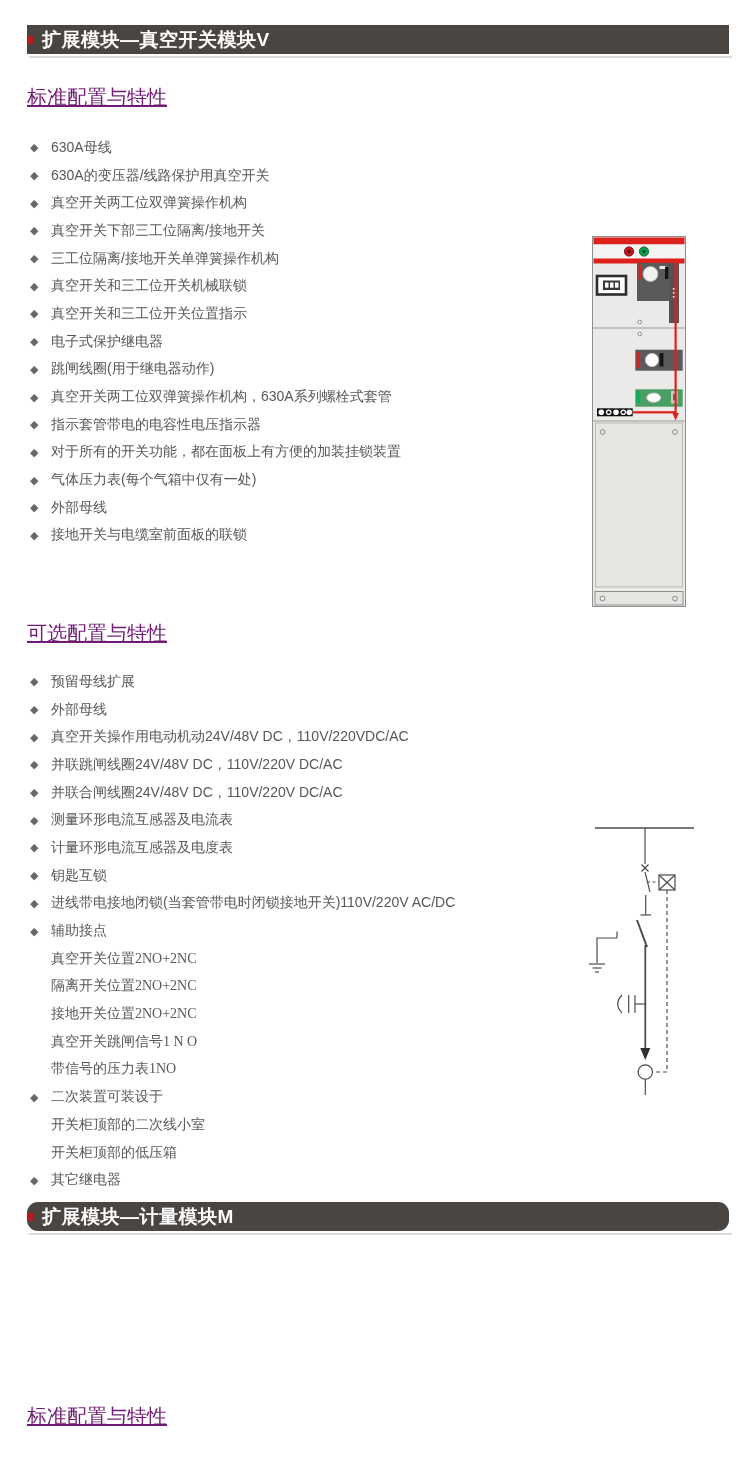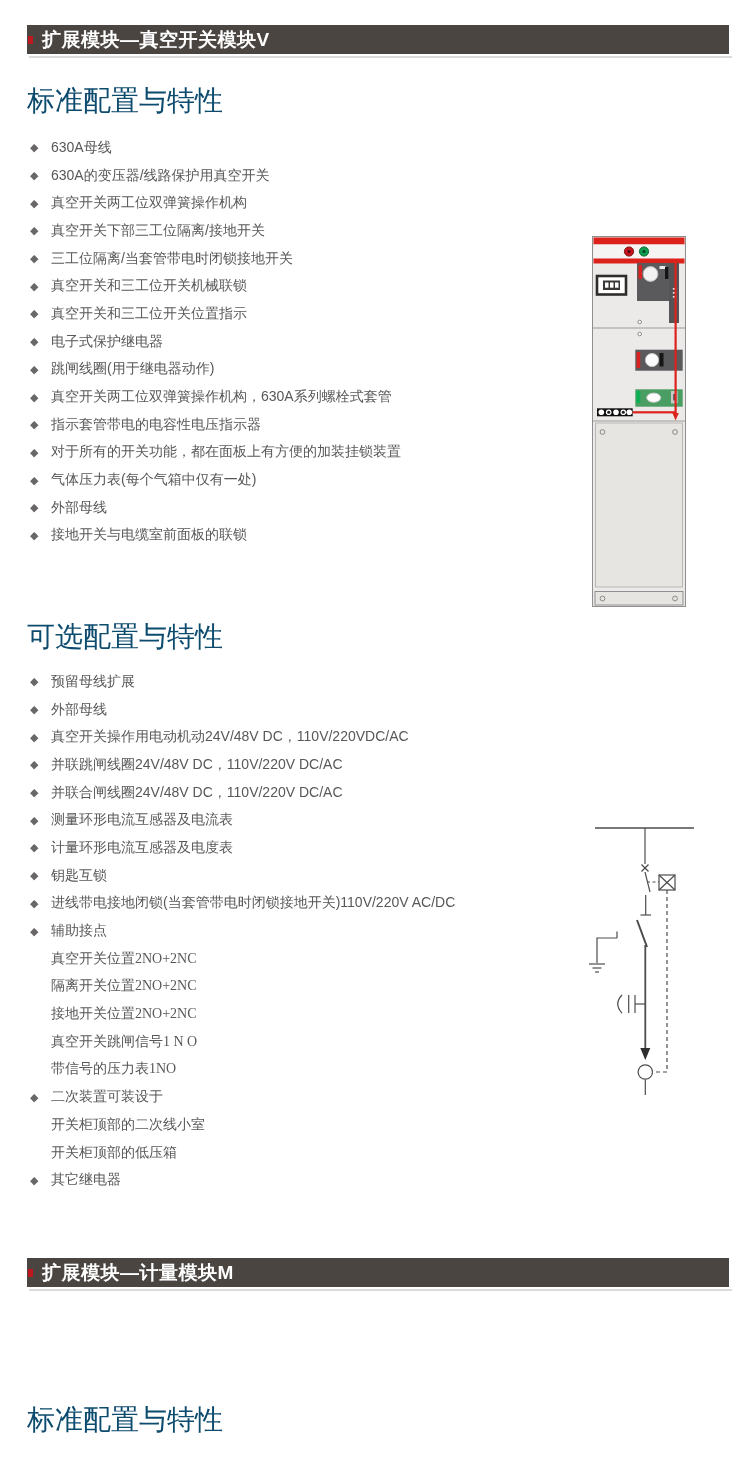--- a/index.html
+++ b/index.html
@@ -16,21 +16,21 @@
     color:#ffffff; display:flex; align-items:center;
     font-size:19px; font-weight:bold; letter-spacing:0.5px;
   }
   .header-bar::after {
     content:""; position:absolute; left:2px; right:-3px; top:31px; height:2px;
     background:#dddbda;
   }
   .header-bar .accent { width:5px; height:8px; background:#bd1a20; margin:0 9px 0 1px; flex:0 0 auto; }
 
   .section-heading {
-    left:27px; font-size:28px; color:#0c4a6e; font-weight:500; line-height:1.1;
+    left:27px; font-size:20px; color:#701a75; font-weight:500; line-height:1.1;text-decoration:underline;
   }
 
   ul.features { list-style:none; margin:0; padding:0; left:30px; width:545px; }
   ul.features li {
     height:27.7px; display:flex; align-items:center;
     font-size:14px; color:#595757; white-space:nowrap;
   }
   ul.features .bullet {
     font-size:11px; color:#6a6767; width:13px; margin-right:8px; flex:0 0 auto;
     line-height:1;
@@ -59,21 +59,21 @@
     <li>
       <span class="bullet">◆</span>
       <span>真空开关两工位双弹簧操作机构</span>
     </li>
     <li>
       <span class="bullet">◆</span>
       <span>真空开关下部三工位隔离/接地开关</span>
     </li>
     <li>
       <span class="bullet">◆</span>
-      <span>三工位隔离/当套管带电时闭锁接地开关</span>
+      <span>三工位隔离/接地开关单弹簧操作机构</span>
     </li>
     <li>
       <span class="bullet">◆</span>
       <span>真空开关和三工位开关机械联锁</span>
     </li>
     <li>
       <span class="bullet">◆</span>
       <span>真空开关和三工位开关位置指示</span>
     </li>
     <li>
@@ -308,18 +308,18 @@
 
   <circle cx="62.3" cy="257" r="7.2"></circle>
   <line x1="62.3" y1="264.5" x2="62.3" y2="280"></line>
 
   <g stroke-dasharray="4,3">
     <line x1="84" y1="75" x2="84" y2="257"></line>
     <line x1="84" y1="257" x2="71.5" y2="257"></line>
   </g>
 </svg>
 
-<div class="abs header-bar" style="top:1258px;">
+<div class="abs header-bar" style="top:1202px;border-radius:11px;">
   <span class="accent"></span>
   <span>扩展模块—计量模块M</span>
 </div>
 
 <div class="abs section-heading" style="top:1405px;">标准配置与特性</div>
 
 </body></html>

